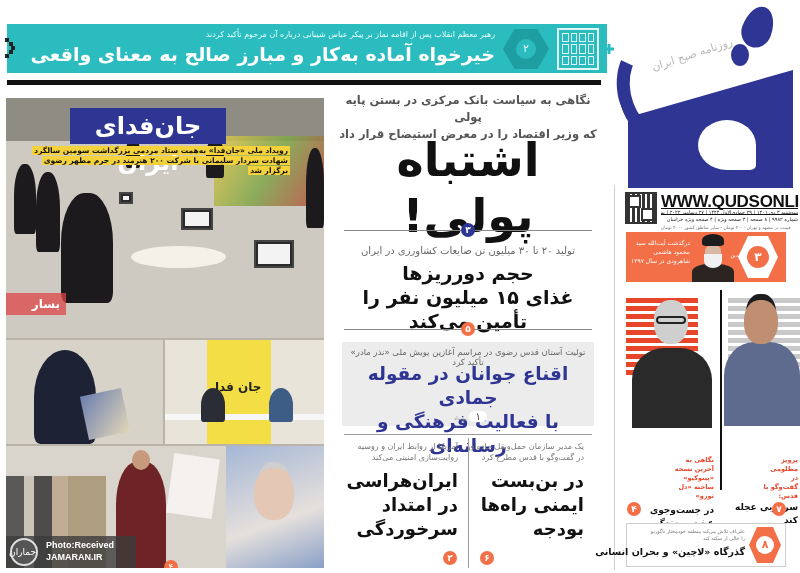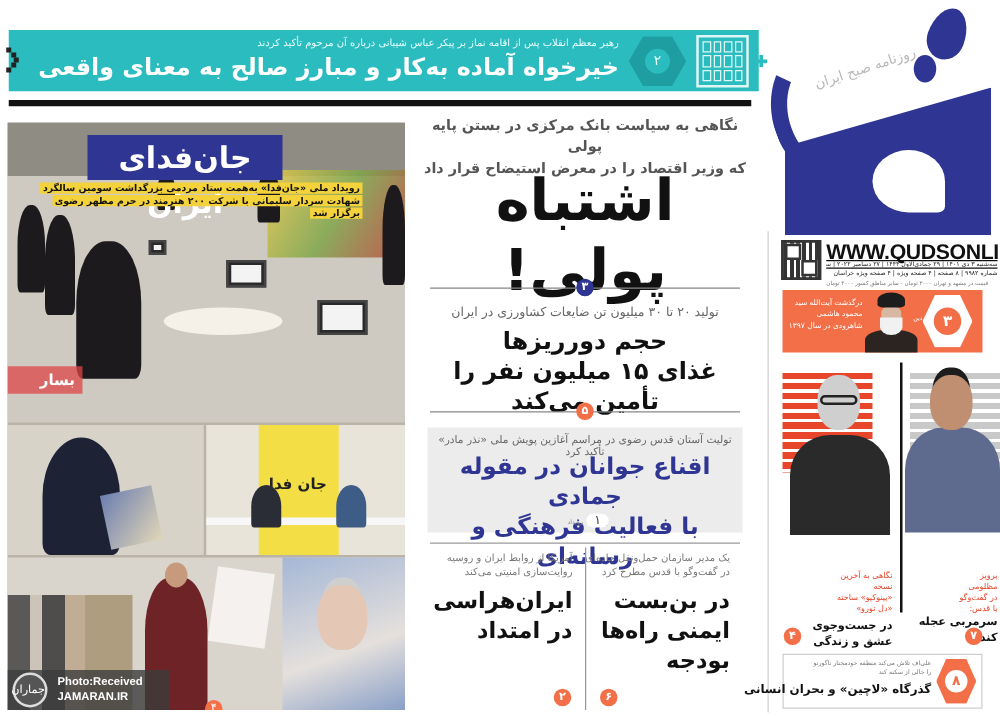--- a/index.html
+++ b/index.html
@@ -116,21 +116,21 @@
   .person-bw { position:absolute; left: 12px; top: 8px; width: 82px; height: 132px; }
   .person-bw .head { position:absolute; left: 26px; top: 6px; width: 34px; height: 44px; border-radius: 45%; background: #cfcfcf; }
   .person-bw .glasses { position:absolute; left: 28px; top: 22px; width: 30px; height: 8px; border: 2px solid #222; border-radius: 4px; }
   .person-bw .body { position:absolute; left: 4px; top: 54px; width: 80px; height: 80px; background: #2a2a2a; border-radius: 40% 40% 0 0; }
   .person-col .head { position:absolute; left: 128px; top: 14px; width: 34px; height: 44px; border-radius: 45%; background: #c08f72; box-shadow: 0 -8px 0 -2px #1d1d1d; }
   .person-col .body { position:absolute; left: 108px; top: 56px; width: 76px; height: 84px; background: #5e6b8f; border-radius: 40% 40% 0 0; }
   .people-split { position:absolute; left: 104px; top: 4px; width: 2px; height: 200px; background: #111; }
 
   .culture { position: absolute; left: 622px; top: 456px; width: 92px; }
   .sport { position: absolute; left: 718px; top: 456px; width: 80px; }
-  .culture .k, .sport .k { font-size: 6.5px; color: #e8462a; line-height: 9px; font-weight: normal; margin-left: 44px; }
+  .culture .k, .sport .k { font-size: 6.5px; color: #e8462a; line-height: 9px; font-weight: bold; margin-left: 44px; }
   .culture .h, .sport .h { font-size: 9px; color: #111; line-height: 13px; text-align: right; margin-top: 3px; font-weight: bold; }
 
   .bottom-box { position: absolute; left: 626px; top: 523px; width: 160px; height: 44px; border: 1px solid #cfcfcf; background: #fff; }
   .bottom-box .hexo { position:absolute; right: 4px; top: 3px; width: 32px; height: 36px; background: #f26f48; clip-path: polygon(25% 0, 75% 0, 100% 50%, 75% 100%, 25% 100%, 0 50%); }
   .bottom-box .hexo .circ { position:absolute; left: 50%; top: 50%; transform: translate(-50%,-50%); width: 18px; height: 18px; border-radius: 50%; background: #fff; color: #f26f48; font-size: 11px; font-weight: bold; text-align: center; line-height: 18px; }
   .bottom-box .k { position:absolute; right: 40px; top: 4px; width: 110px; font-size: 5px; color:#777; line-height: 7px; text-align:right; }
   .bottom-box .h { position:absolute; right: 40px; top: 22px; width: 118px; font-size: 9.5px; color:#111; font-weight: bold; text-align:right; white-space: nowrap; }
 </style>
 </head>
 <body>
@@ -238,20 +238,21 @@
     </div>
   </div>
   <div class="pg-dot" style="left:144px;top:463px;background:#f26f48;">۶</div>
 
   <div class="small-col" style="right:142px;top:353px;">
     <div class="sk">آمریکا از روابط ایران و روسیه</div>
     <div class="sk">روایت‌سازی امنیتی می‌کند</div>
     <div class="sh">
       <div>ایران‌هراسی</div>
       <div>در امتداد</div>
+      <div>سرخوردگی</div>
     </div>
   </div>
   <div class="pg-dot" style="left:107px;top:463px;background:#f26f48;">۲</div>
 </div>
 
 <div class="photo-col">
   <div class="scene scene-top">
     <div class="mural"></div>
     <div class="person" style="left:8px;top:66px;width:22px;height:70px;"></div>
     <div class="person" style="left:30px;top:74px;width:24px;height:80px;"></div>

